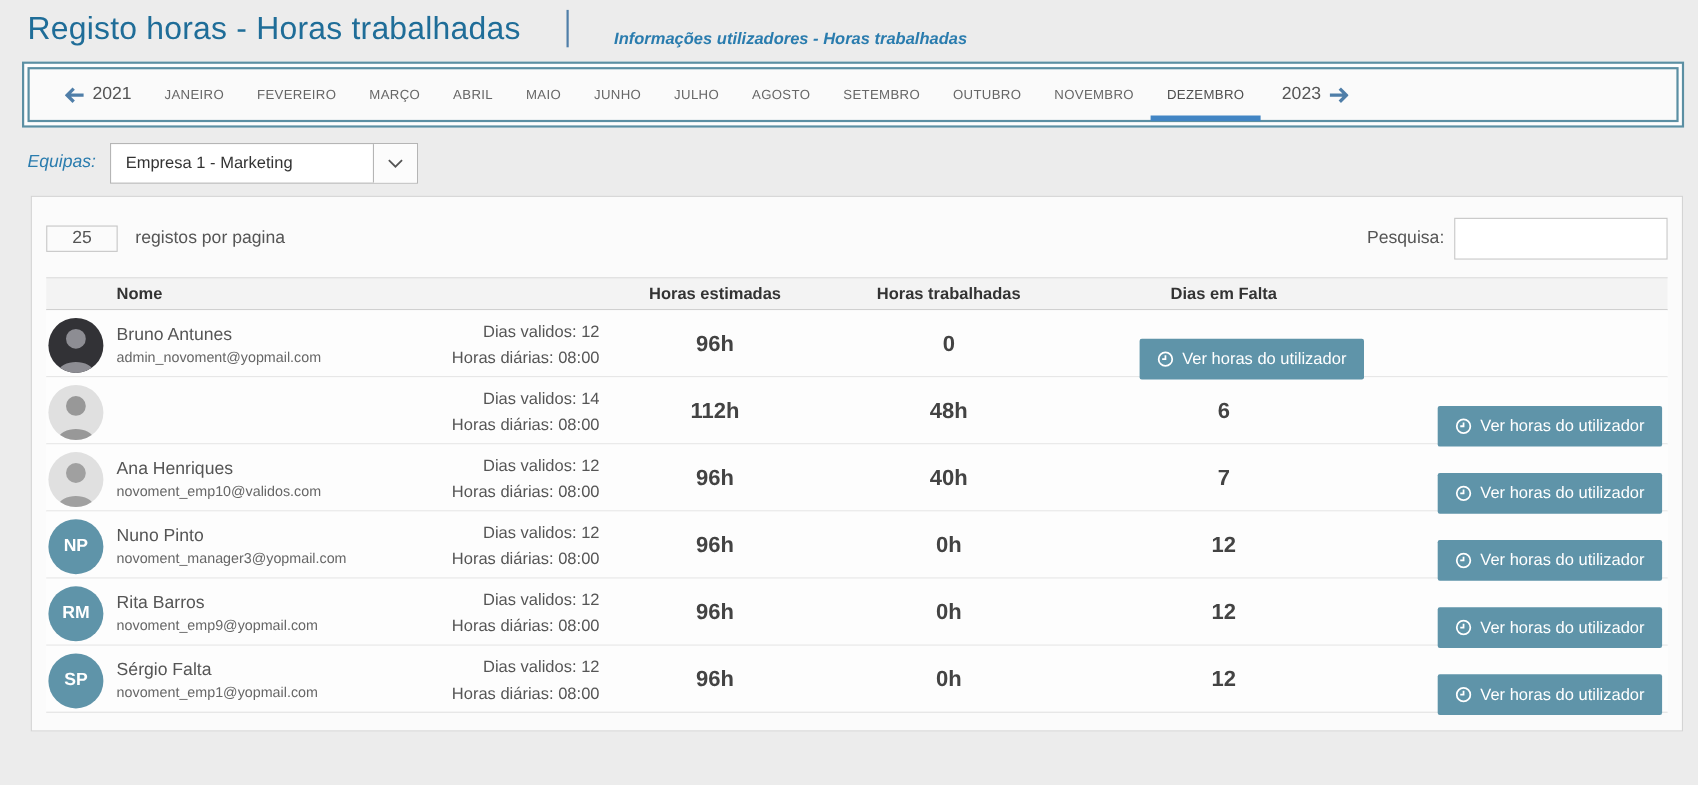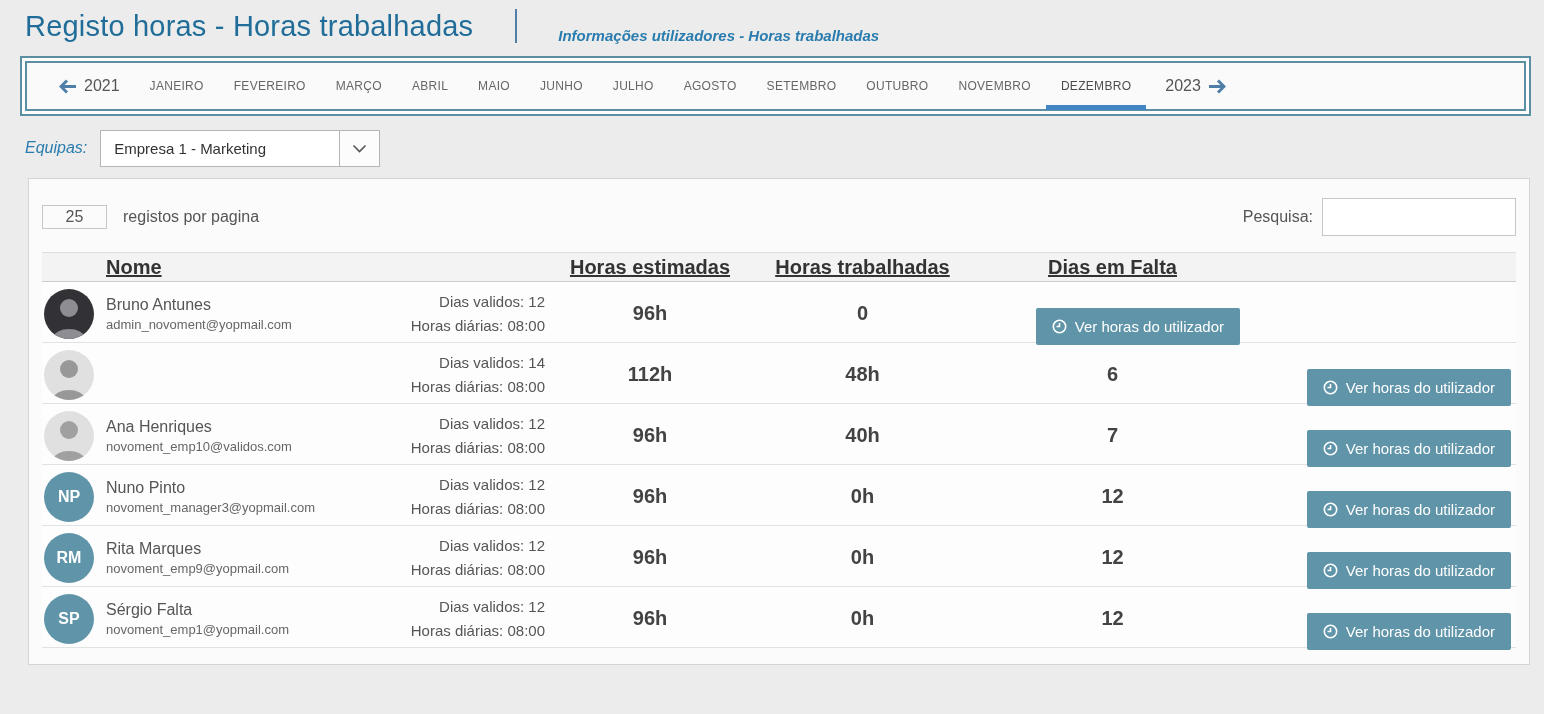--- a/index.html
+++ b/index.html
@@ -124,21 +124,21 @@
     display: grid;
     grid-template-columns: 513px 190px 235px 265px 1fr;
     align-items: center;
   }
   .thead {
     background: #f3f3f3;
     border-top: 1px solid #dedede;
     border-bottom: 1px solid #cccccc;
     height: 30px;
   }
-  .th { font-size: 20px; font-weight: bold; color: #333; text-align: center; text-decoration: underline; }
+  .th { font-size: 15px; font-weight: bold; color: #333; text-align: center; }
   .th-nome { text-align: left; padding-left: 64px; }
 
   .trow {
     height: 61px;
     border-bottom: 1px solid #e2e2e2;
     background: #fdfdfd;
   }
   .name-cell { display: flex; align-items: center; height: 100%; padding-left: 2px; }
   .avatar {
     width: 50px; height: 50px; border-radius: 50%;
@@ -372,21 +372,21 @@
       </button>
     </div>
   </div>
 
   <div class="grid-row trow">
     <div class="name-cell">
       <div class="avatar initials">
         <span>RM</span>
       </div>
       <div class="who">
-        <div class="user-name">Rita Marques</div>
+        <div class="user-name">Rita Barros</div>
         <div class="user-email">novoment_emp9@yopmail.com</div>
       </div>
       <div class="meta">
         <div>Dias validos: 12</div>
         <div>Horas diárias: 08:00</div>
       </div>
     </div>
     <div class="val">96h</div>
     <div class="val">0h</div>
     <div class="val">12</div>

